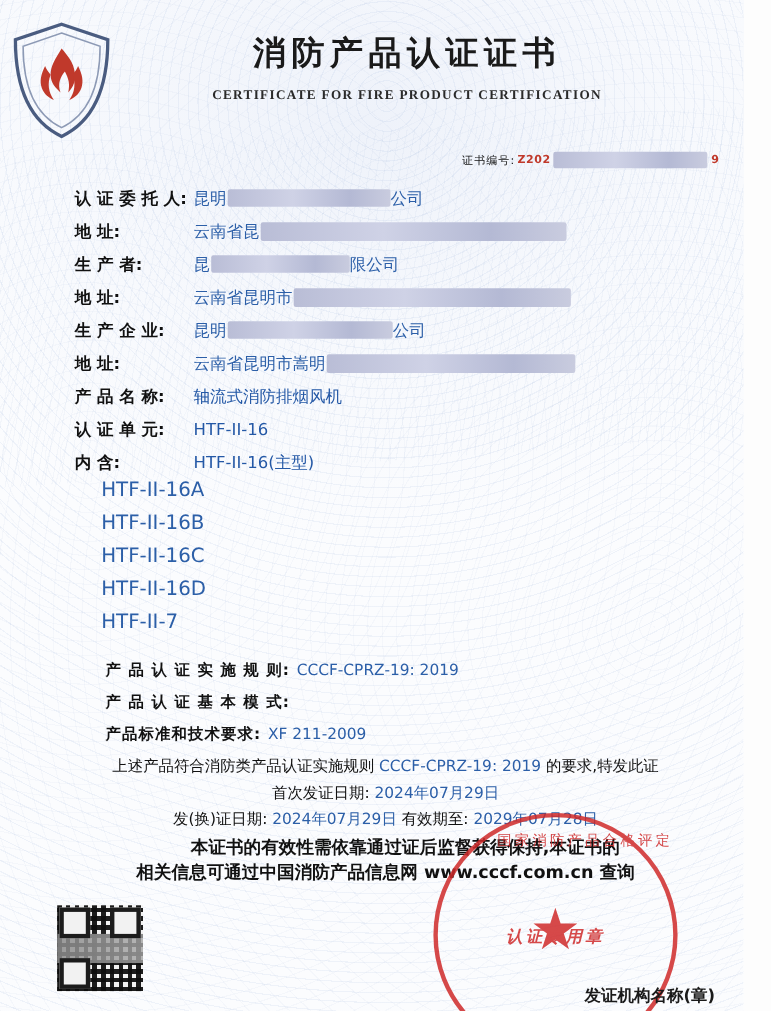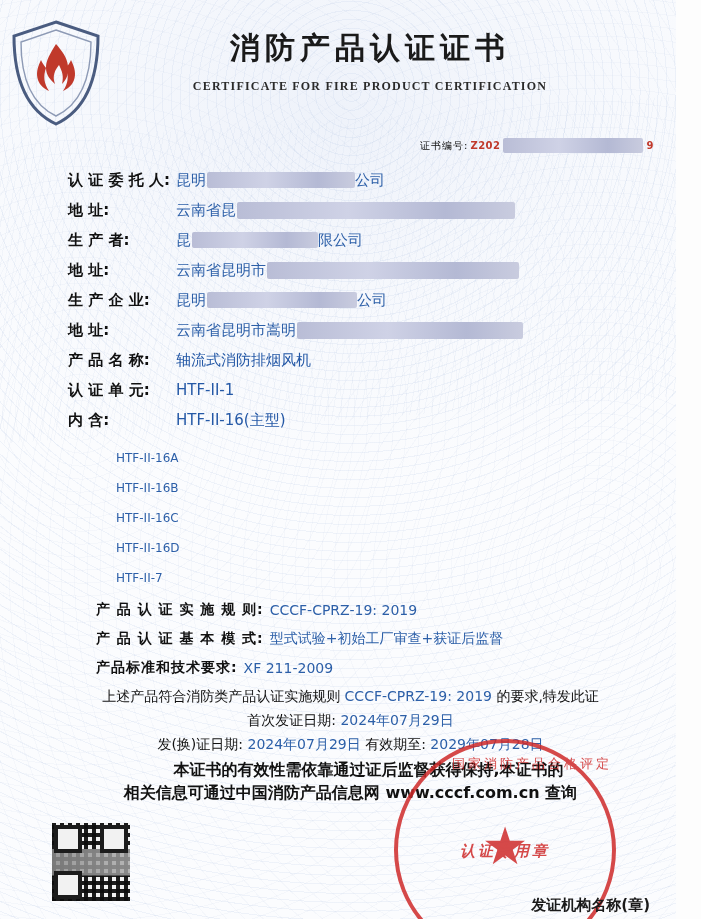--- a/index.html
+++ b/index.html
@@ -132,24 +132,24 @@
     font-size: 15px;
     white-space: nowrap;
     display: flex;
     align-items: center;
   }
   .value.plain { color: #2458a6; }
   .value .txt { margin-right: 1px; }
 
   .sub-row {
     display: flex;
-    align-items: flex-end;
+    align-items: flex-start;
     height: 30px;
-    padding-left: 116px;
-    font-size: 12px;
+    padding-left: 92px;
+    font-size: 18px;
     color: #2c5fa8;
   }
 
   
   .rule-row {
     display: flex;
     align-items: center;
     height: 29px;
     padding-left: 96px;
     font-size: 14px;
@@ -354,21 +354,21 @@
       </span>
     </div>
 
     <div class="row">
       <span class="label">产 品 名 称:</span>
       <span class="value plain">轴流式消防排烟风机</span>
     </div>
 
     <div class="row">
       <span class="label">认 证 单 元:</span>
-      <span class="value plain">HTF-II-1</span>
+      <span class="value plain">HTF-II-16</span>
     </div>
 
     <div class="row">
       <span class="label">内        含:</span>
       <span class="value plain">HTF-II-16(主型)</span>
     </div>
     <div class="sub-row">
       <span>HTF-II-16A</span>
     </div>
     <div class="sub-row">
@@ -385,21 +385,20 @@
     </div>
 
     <div style="height:10px"></div>
 
     <div class="rule-row">
       <span class="rule-label">产 品 认 证 实 施 规 则:</span>
       <span class="rule-value">CCCF-CPRZ-19: 2019</span>
     </div>
     <div class="rule-row">
       <span class="rule-label">产 品 认 证 基 本 模 式:</span>
-      <span class="rule-value">型式试验+初始工厂审查+获证后监督</span>
     </div>
     <div class="rule-row">
       <span class="rule-label">产品标准和技术要求:</span>
       <span class="rule-value">XF 211-2009</span>
     </div>
 
     <div class="statement">
       <span>上述产品符合消防类产品认证实施规则</span>
       <span class="hl">CCCF-CPRZ-19: 2019</span>
       <span>的要求,特发此证</span>

